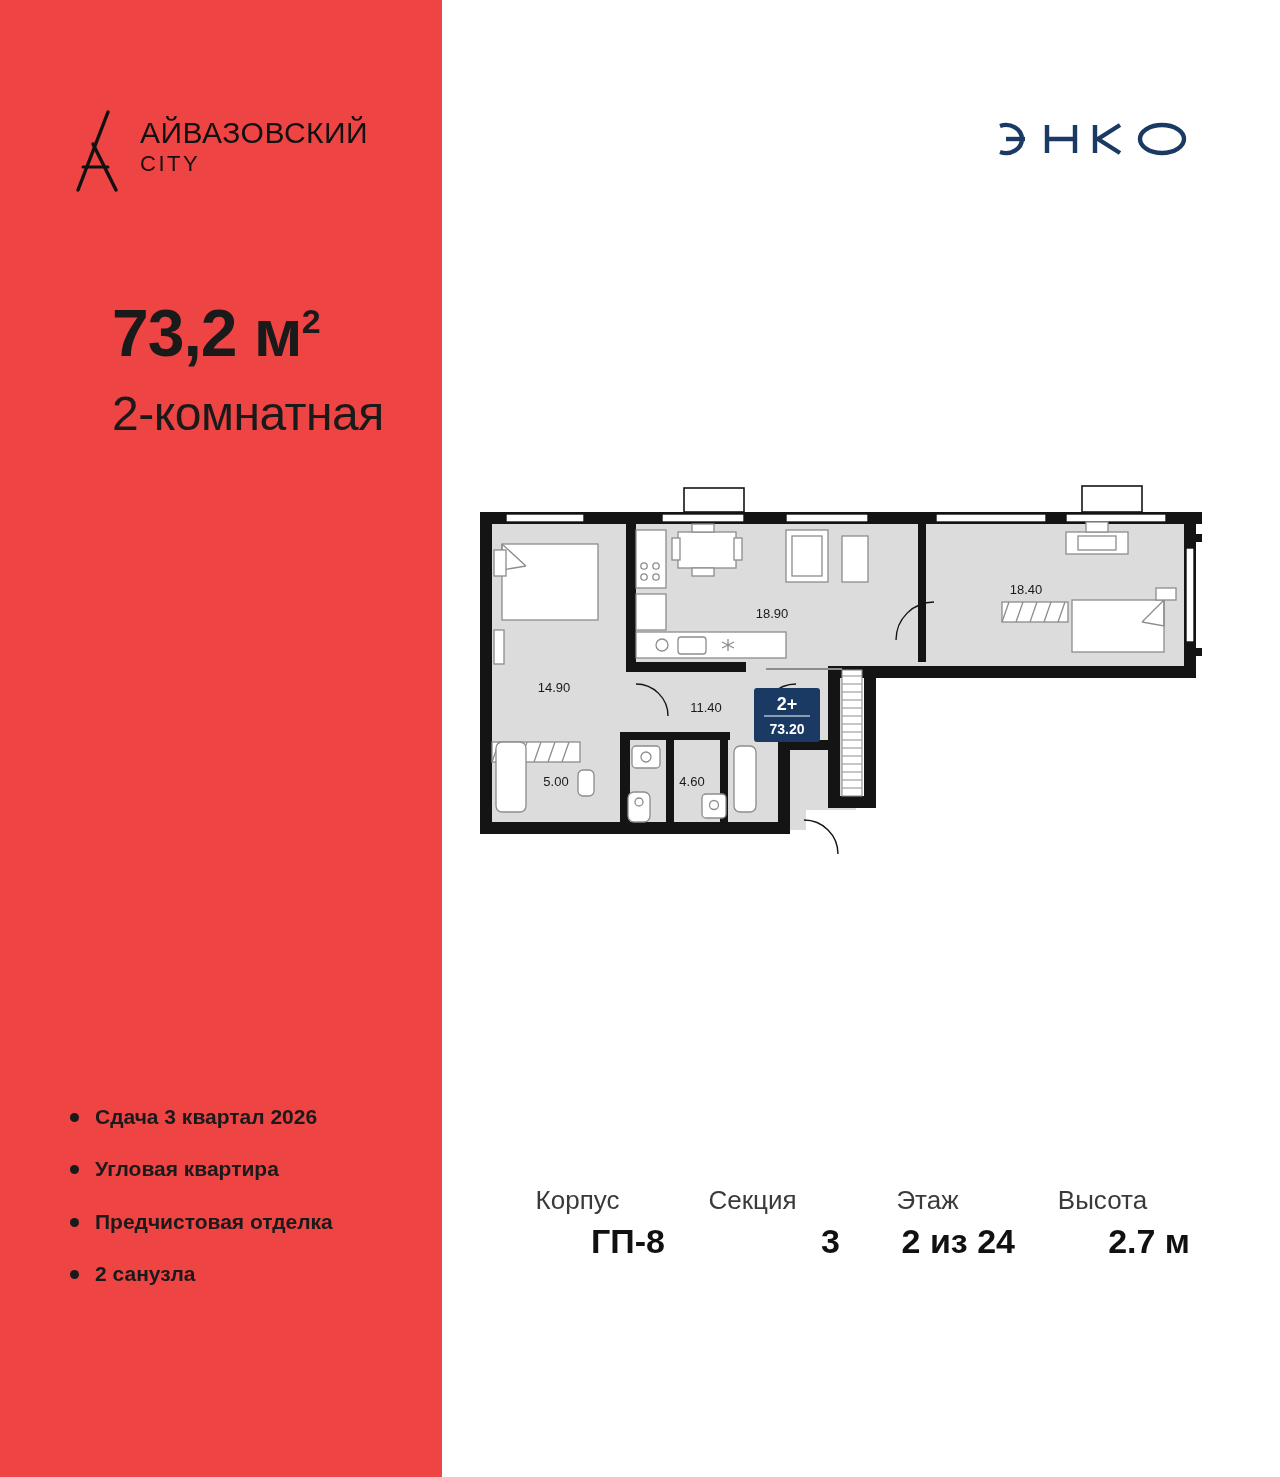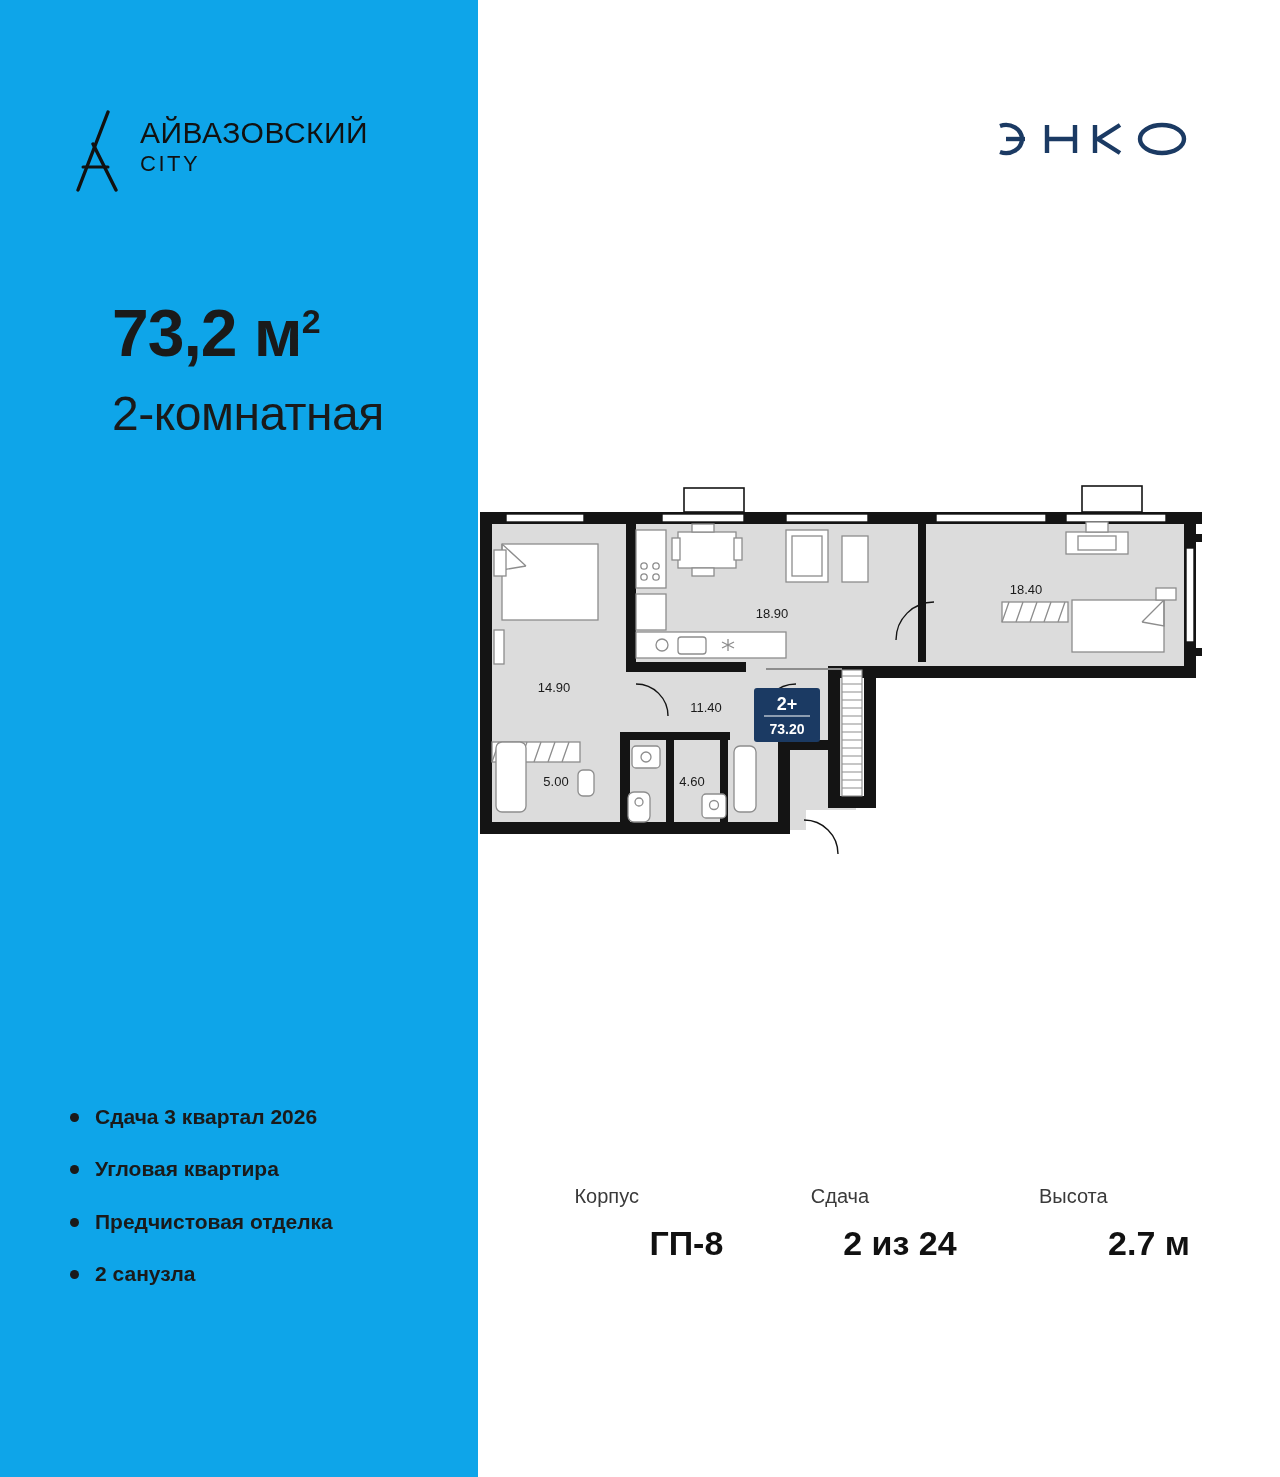--- a/index.html
+++ b/index.html
@@ -13,23 +13,23 @@
     position: relative;
     font-family: "Liberation Sans", sans-serif;
     color: #1a1a1a;
     overflow: hidden;
   }
 
   
   #left-panel {
     position: absolute;
     left: 0; top: 0;
-    width: 478px;
+    width: 442px;
     height: 1477px;
-    background: #0ea5e9;
+    background: #ef4444;
   }
 
   #logo-block {
     position: absolute;
     left: 68px;
     top: 104px;
     width: 330px;
     height: 100px;
   }
   #logo-mark {
@@ -140,24 +140,24 @@
     top: 1185px;
     width: 700px;
     display: flex;
     justify-content: space-between;
   }
   .spec-col {
     text-align: center;
     flex: 1;
   }
   .spec-label {
-    font-size: 20px;
+    font-size: 26px;
     font-weight: 400;
     color: #3a3a3a;
-    margin-bottom: 16px;
+    margin-bottom: 6px;
   }
   .spec-value {
     font-size: 34px;
     font-weight: 700;
     color: #111;
     white-space: nowrap;
     text-align: right;
   }
 </style>
 </head>
@@ -365,20 +365,24 @@
   </g>
 </svg>
 </div>
 
 <div id="specs">
   <div class="spec-col">
     <div class="spec-label">Корпус</div>
     <div class="spec-value">ГП-8</div>
   </div>
   <div class="spec-col">
-    <div class="spec-label">Сдача</div>
+    <div class="spec-label">Секция</div>
+    <div class="spec-value">3</div>
+  </div>
+  <div class="spec-col">
+    <div class="spec-label">Этаж</div>
     <div class="spec-value">2 из 24</div>
   </div>
   <div class="spec-col">
     <div class="spec-label">Высота</div>
     <div class="spec-value">2.7 м</div>
   </div>
 </div>
 
 </body></html>

